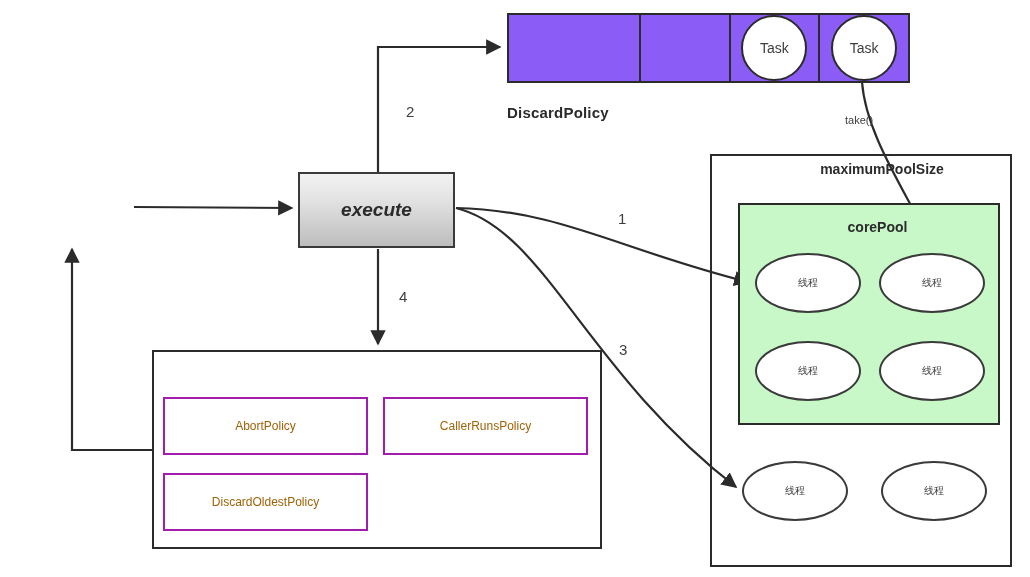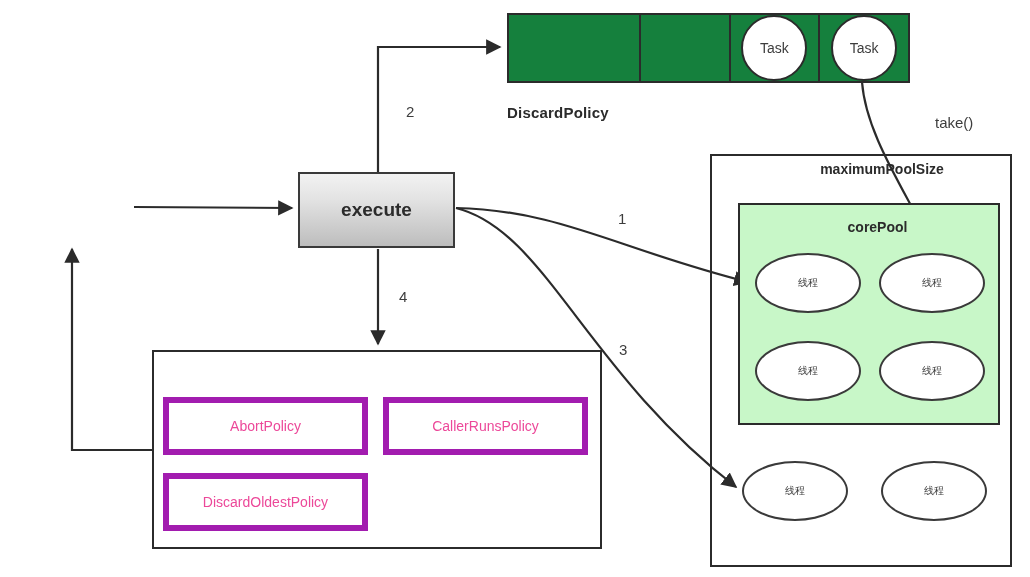--- a/index.html
+++ b/index.html
@@ -37,21 +37,21 @@
     text-align: center;
   }
 
   
   #blocking-queue {
     left: 507px;
     top: 13px;
     width: 403px;
     height: 70px;
     border: 2.5px solid #2b2b2b;
-    background: #15803d;
+    background: #8b5cf6;
     display: flex;
     padding-left: 42px;
   }
   .queue-cell {
     flex: 1 1 0;
     position: relative;
     border-right: 2.5px solid #2b2b2b;
     display: flex;
     align-items: center;
     justify-content: center;
@@ -95,20 +95,21 @@
   #execute-box {
     left: 298px;
     top: 172px;
     width: 157px;
     height: 76px;
     border: 2.5px solid #3a3a3a;
     background: linear-gradient(to bottom, #f2f2f2 0%, #e3e3e3 35%, #bdbdbd 100%);
     font-size: 19px;
     font-weight: bold;
     color: #2b2b2b;
+    font-style: italic;
   }
 
   
   #max-pool-box {
     left: 710px;
     top: 154px;
     width: 302px;
     height: 413px;
     border: 2px solid #2b2b2b;
     background: transparent;
@@ -168,43 +169,43 @@
   #reh-title {
     left: 152px;
     top: 369px;
     width: 450px;
     text-align: center;
     font-size: 14px;
     font-weight: bold;
     color: #2b2b2b;
   }
   .policy-box {
-    border: 6px solid #a21caf;
-    background: #ffffff;
-    font-size: 14px;
-    color: #ec4899;
+    border: 2px solid #a21caf;
+    background: #ffffff;
+    font-size: 12px;
+    color: #a16207;
     width: 205px;
     height: 58px;
   }
   #policy-0 { left: 163px; top: 397px; }
   #policy-1 { left: 383px; top: 397px; }
   #policy-2 { left: 163px; top: 473px; }
   #policy-3 { left: 383px; top: 473px; }
 
   
   .edge-label {
     position: absolute;
     font-size: 15px;
     color: #3d3d3d;
   }
   #edge-label-1 { left: 618px; top: 210px; }
   #edge-label-2 { left: 406px; top: 103px; }
   #edge-label-3 { left: 619px; top: 341px; }
   #edge-label-4 { left: 399px; top: 288px; }
-  #edge-label-take { left: 935px; top: 114px; font-size: 15px; }
+  #edge-label-take { left: 845px; top: 114px; font-size: 11px; }
 </style>
 </head>
 <body>
 
 <div id="canvas">
 
   <svg id="wire" viewBox="0 0 1030 577" xmlns="http://www.w3.org/2000/svg">
     <defs>
       <marker id="arrow" viewBox="0 0 10 10" refX="9" refY="5" markerWidth="7" markerHeight="7" orient="auto-start-reverse">
         <path d="M 0 0 L 10 5 L 0 10 z" fill="#2b2b2b"></path>

